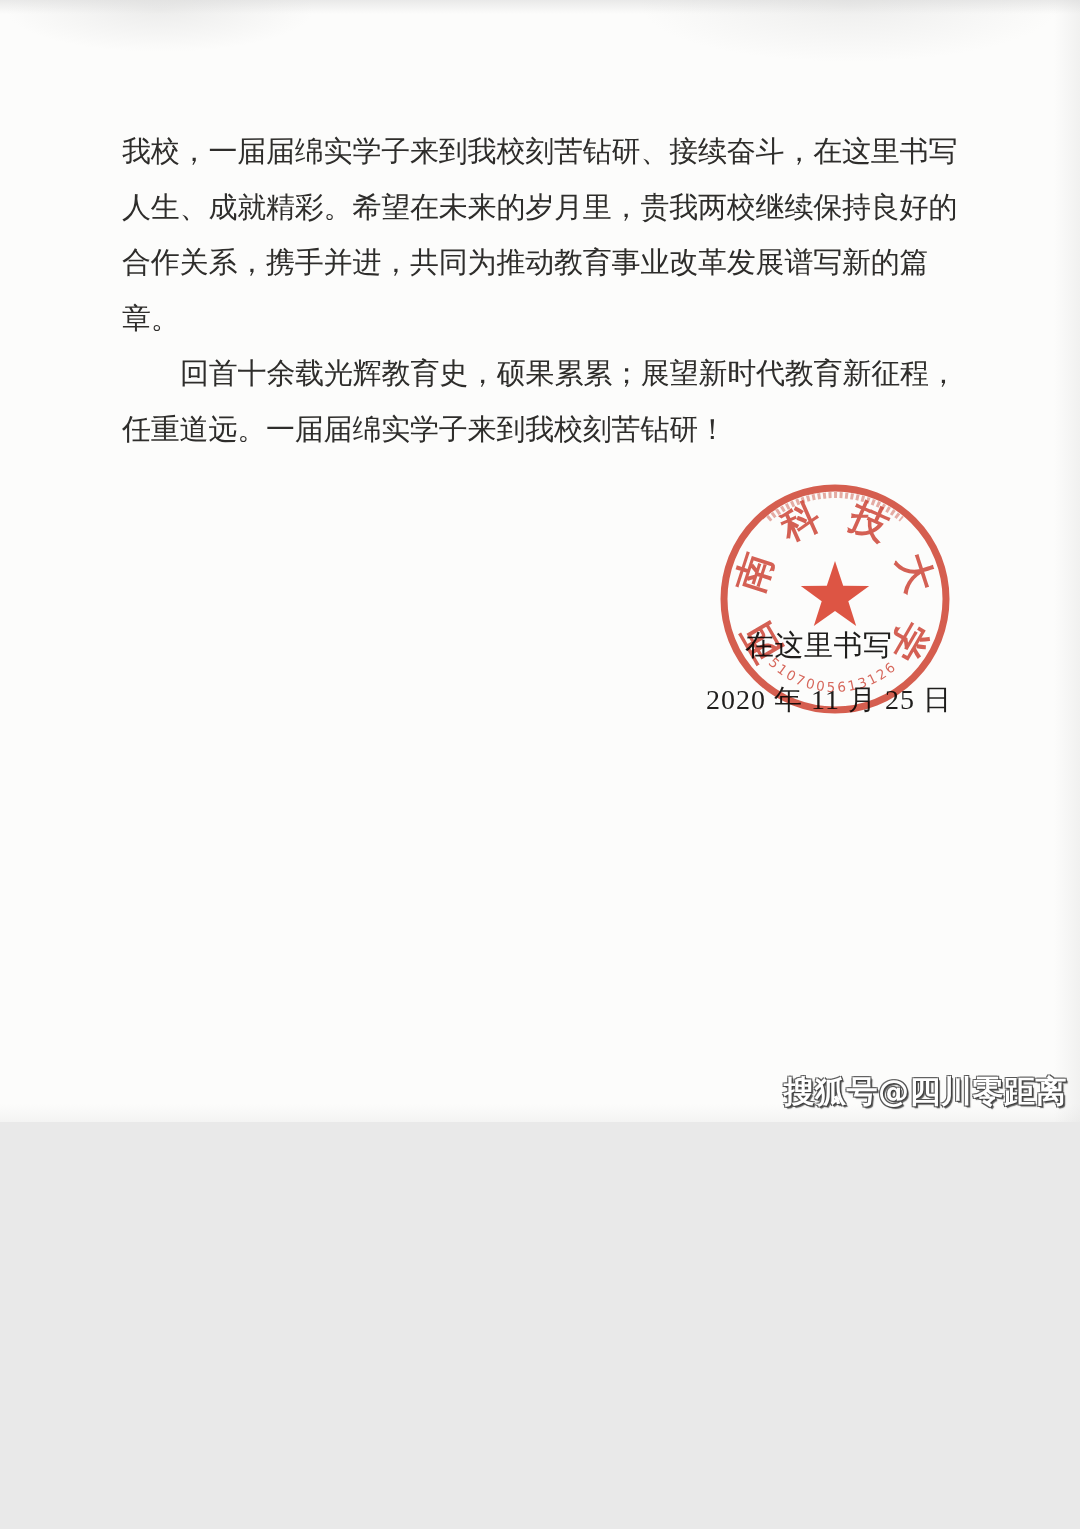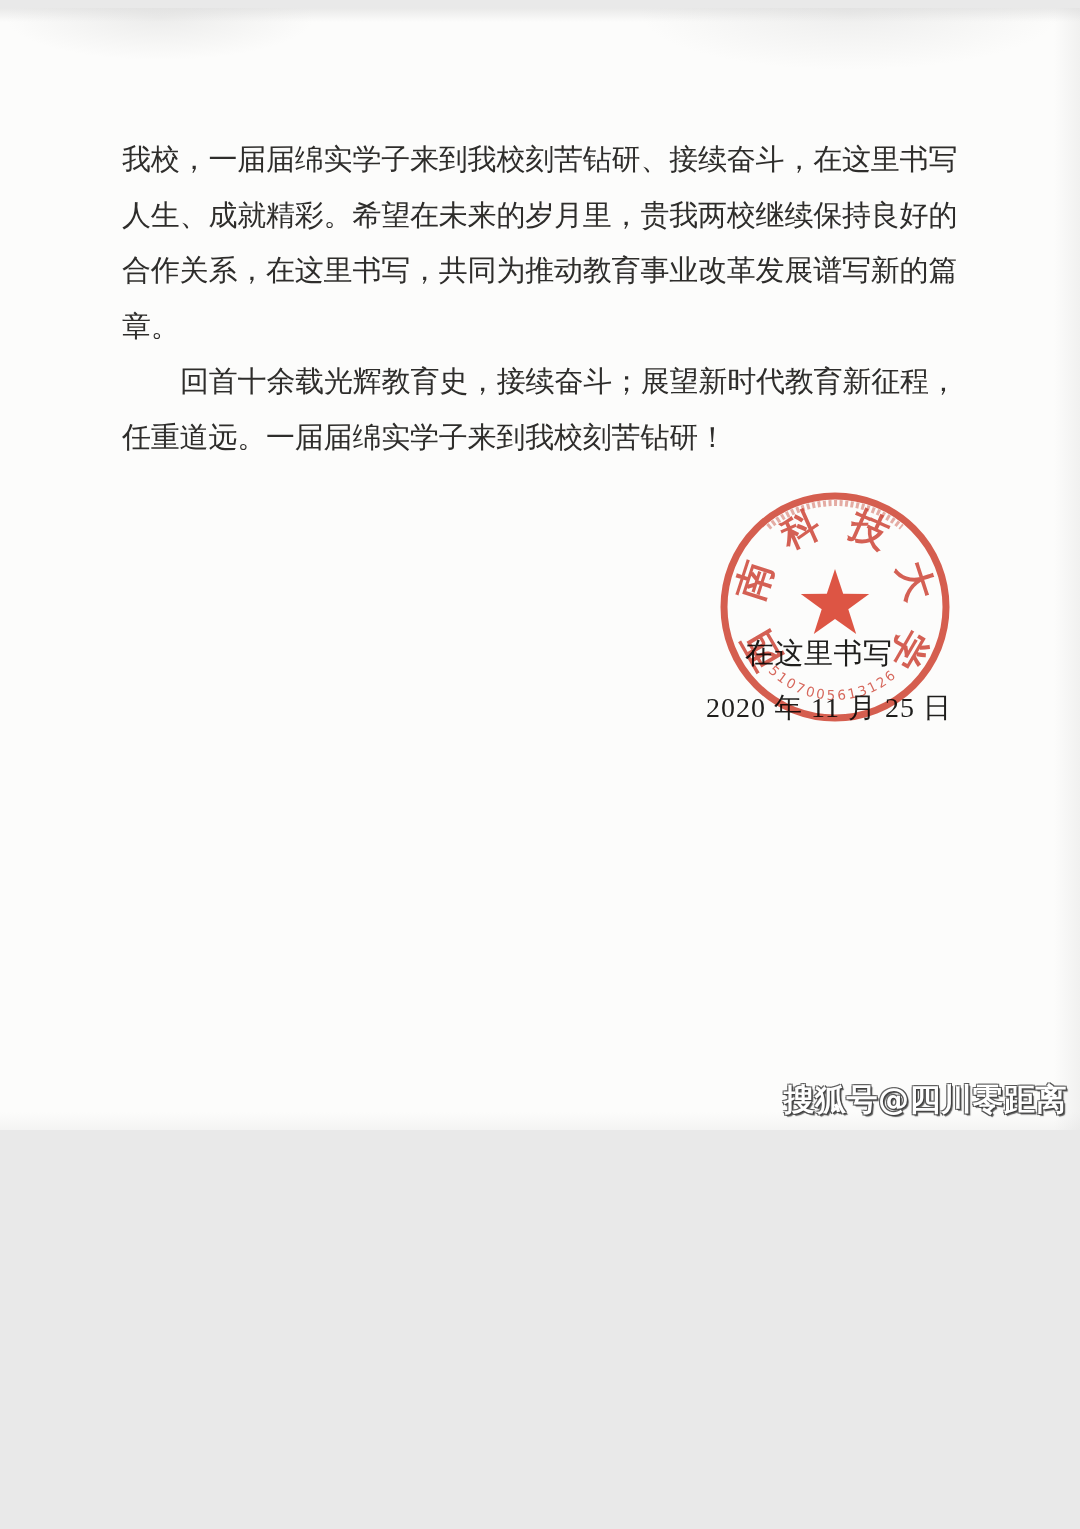--- a/index.html
+++ b/index.html
@@ -3,21 +3,21 @@
 <meta charset="utf-8">
 <style>
   * { margin: 0; padding: 0; box-sizing: border-box; }
   html, body { background: #e9e9e9; }
   body { font-family: "Liberation Serif", "DejaVu Serif", serif; }
 
   .page {
     position: relative;
     width: 1080px;
     height: 1122px;
-    margin: 8px auto;
+    margin: 0 auto;
     background: #fcfcfb;
     overflow: hidden;
   }
   
   .page::before {
     content: "";
     position: absolute; inset: 0;
     background:
       linear-gradient(180deg, rgba(210,210,210,.45) 0px, rgba(210,210,210,0) 14px),
       radial-gradient(220px 60px at 160px 10px, rgba(190,190,190,.25), rgba(190,190,190,0) 70%),
@@ -117,23 +117,23 @@
   }
 </style>
 </head>
 <body>
 
 <div class="page">
 
   <div class="body-text">
     <div class="line">我校，一届届绵实学子来到我校刻苦钻研、接续奋斗，在这里书写</div>
     <div class="line">人生、成就精彩。希望在未来的岁月里，贵我两校继续保持良好的</div>
-    <div class="line">合作关系，在这里书写，共同为推动教育事业改革发展谱写新的篇</div>
+    <div class="line">合作关系，携手并进，共同为推动教育事业改革发展谱写新的篇</div>
     <div class="line">章。</div>
-    <div class="line indent">回首十余载光辉教育史，接续奋斗；展望新时代教育新征程，</div>
+    <div class="line indent">回首十余载光辉教育史，硕果累累；展望新时代教育新征程，</div>
     <div class="line">任重道远。一届届绵实学子来到我校刻苦钻研！</div>
   </div>
 
   <div class="signature">在这里书写</div>
   <div class="date">2020 年 11 月 25 日</div>
 
   <svg class="seal" viewBox="0 0 284 284" xmlns="http://www.w3.org/2000/svg">
 
     <circle cx="142" cy="142" r="111" fill="none" stroke="#cf3a28" stroke-width="7" opacity="0.88"></circle>
 

